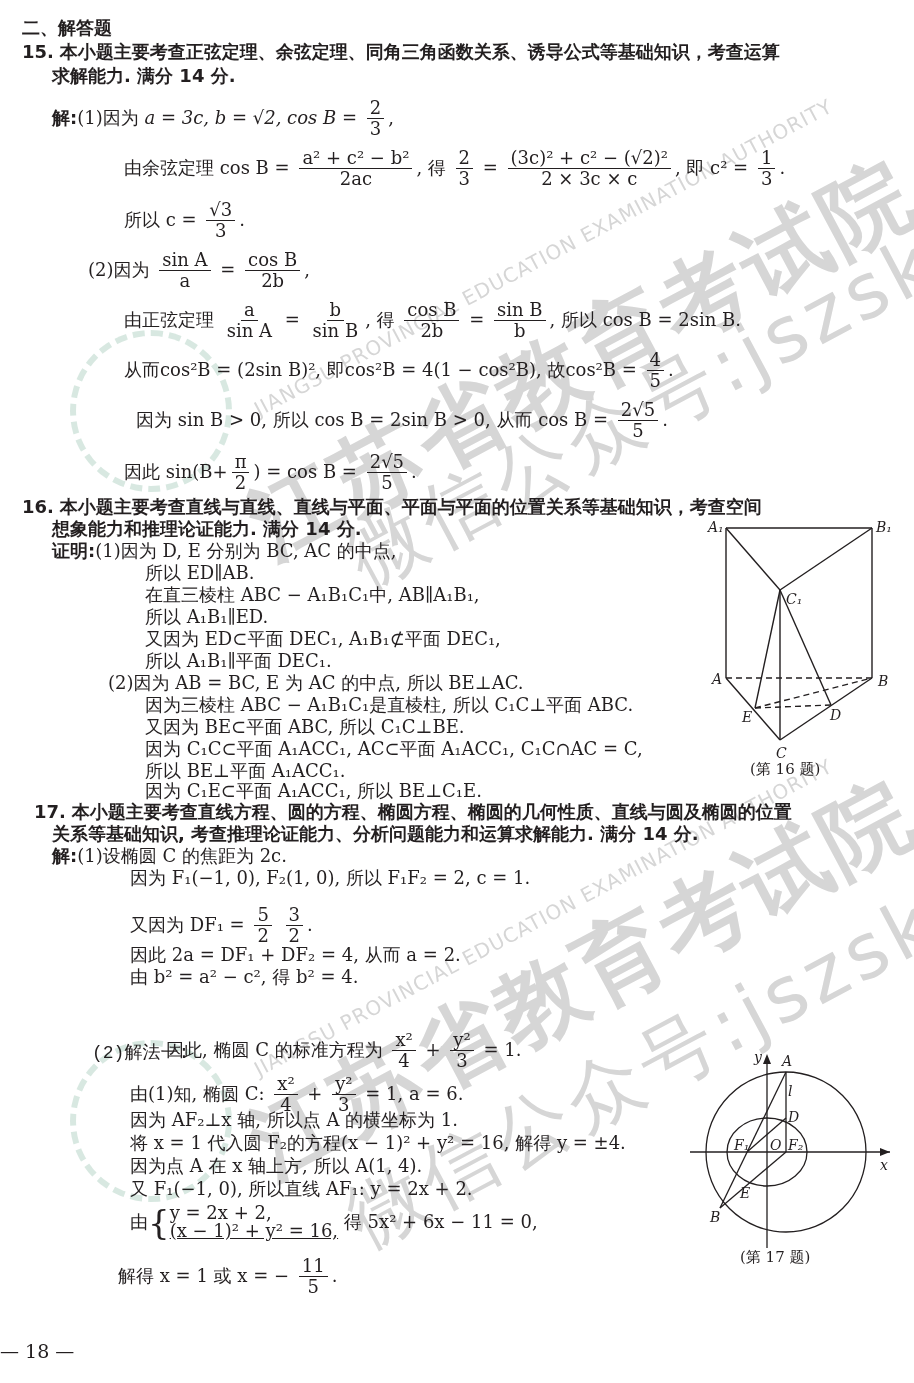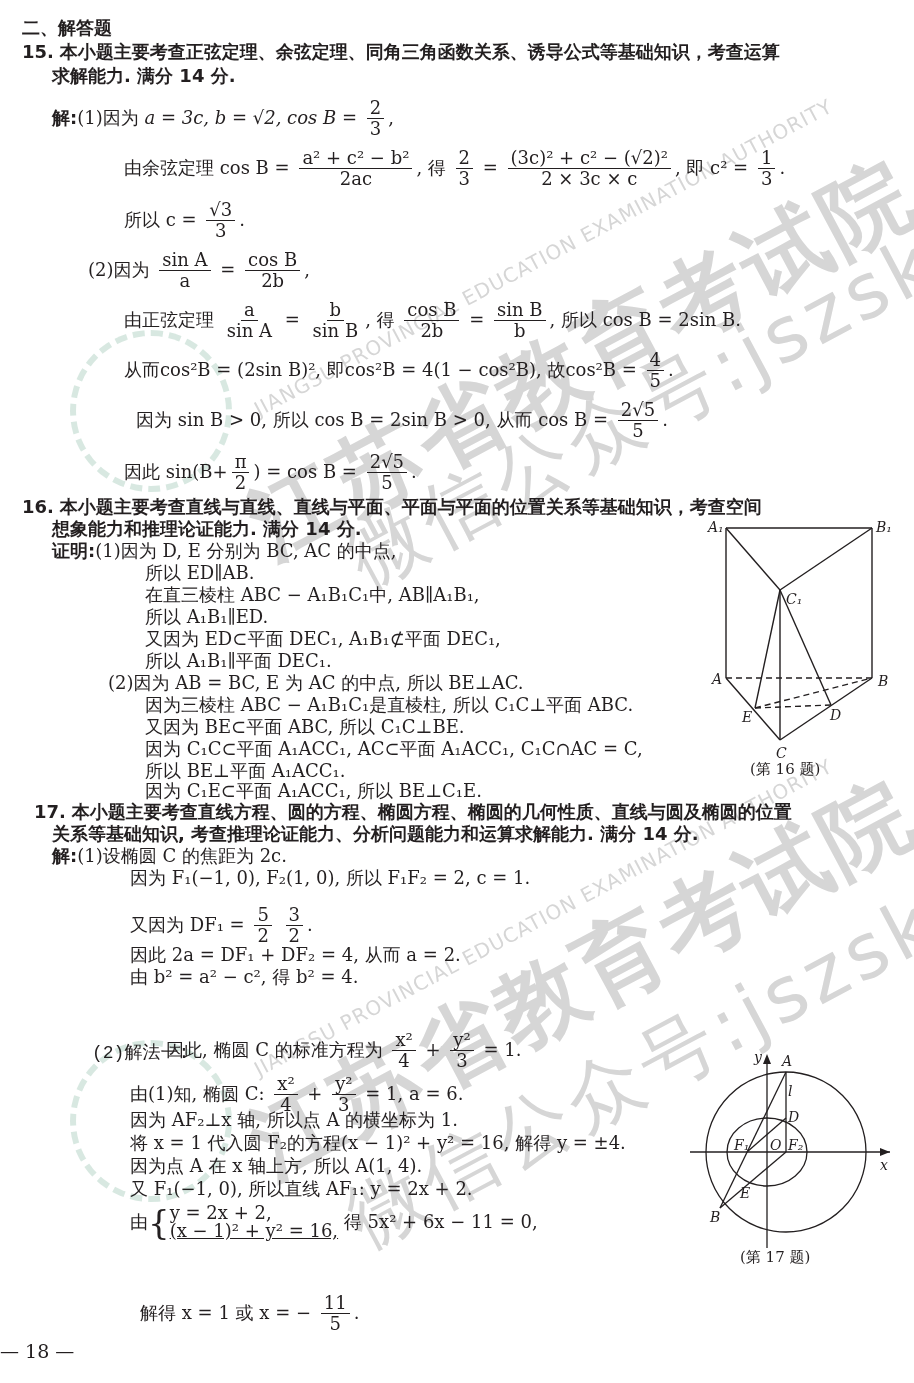--- a/index.html
+++ b/index.html
@@ -236,21 +236,21 @@
   <span>= 1, a = 6.</span>
 </div>
 <div class="line" style="left:130px;top:1110px;">因为 AF₂⊥x 轴, 所以点 A 的横坐标为 1.</div>
 <div class="line" style="left:130px;top:1133px;">将 x = 1 代入圆 F₂的方程(x − 1)² + y² = 16, 解得 y = ±4.</div>
 <div class="line" style="left:130px;top:1156px;">因为点 A 在 x 轴上方, 所以 A(1, 4).</div>
 <div class="line" style="left:130px;top:1179px;">又 F₁(−1, 0), 所以直线 AF₁: y = 2x + 2.</div>
 <div class="line" style="left:130px;top:1204px;line-height:18px;">
   <span style="vertical-align:middle;">由</span><span class="brace">{</span><span style="display:inline-block;vertical-align:middle;"><span style="display:block;">y = 2x + 2,</span><span style="display:block;text-decoration:underline;">(x − 1)² + y² = 16,</span></span>
   <span style="vertical-align:middle;">得 5x² + 6x − 11 = 0,</span>
 </div>
-<div class="line" style="left:140px;top:1256px;margin-top:37px;">
+<div class="line" style="left:118px;top:1256px;">
   <span>解得 x = 1 或 x = −</span>
   <span class="frac">
       <span class="num">11</span>
       <span>5</span>
     </span>.
 </div>
 
 <svg class="fig" style="left:690px;top:1050px;" width="224" height="200" viewBox="0 0 224 200">
   <g stroke="#231f20" stroke-width="1.3" fill="none">
     <circle cx="96" cy="102" r="80"></circle>

